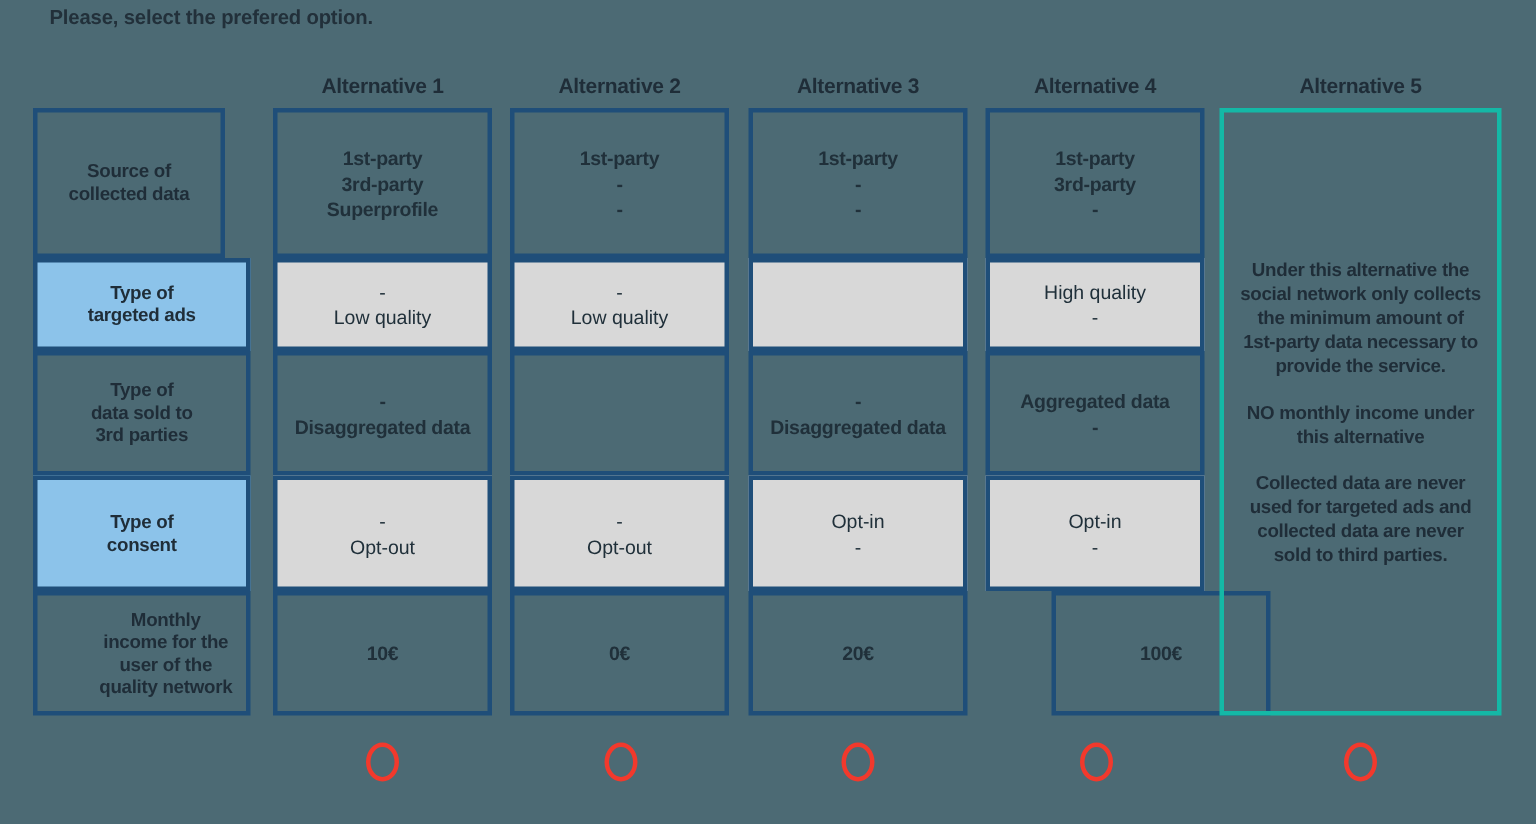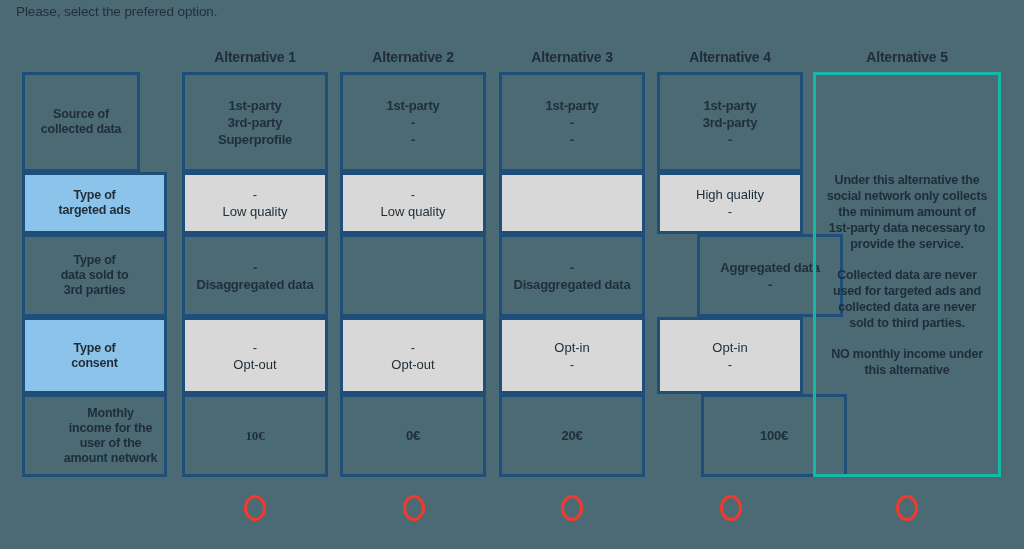--- a/index.html
+++ b/index.html
@@ -12,24 +12,24 @@
   body {
     background: #4c6a74;
     font-family: "Liberation Sans", sans-serif;
     color: #1d2c33;
     position: relative;
   }
 
   
   .prompt {
     position: absolute;
-    left: 16px;
+    left: 33px;
     top: 4px;
     font-size: 13.5px;
-    font-weight: normal;
+    font-weight: bold;
     letter-spacing: -0.1px;
     color: #22303a;
     white-space: nowrap;
   }
 
   
   .col-header {
     position: absolute;
     top: 47px;
     height: 20px;
@@ -117,61 +117,61 @@
 <body>
 
 <div class="prompt">Please, select the prefered option.</div>
 
 <div id="stage">
     <div class="col-header" style="left: 182px; width: 146px; top: 47px;">Alternative 1</div>
     <div class="col-header" style="left: 340px; width: 146px; top: 47px;">Alternative 2</div>
     <div class="col-header" style="left: 499px; width: 146px; top: 47px;">Alternative 3</div>
     <div class="col-header" style="left: 657px; width: 146px; top: 47px;">Alternative 4</div>
     <div class="col-header" style="left: 813px; width: 188px; top: 47px;">Alternative 5</div>
-    <div class="cell transparent" style="left: 22px; width: 118px; top: 72px; height: 100px;">
+    <div class="cell transparent" style="left: 22px; width: 128px; top: 72px; height: 100px;">
       <div class="rowhead-text">Source of</div>
       <div class="rowhead-text">collected data</div>
     </div>
     <div class="cell lightblue" style="left: 22px; width: 145px; top: 172px; height: 62px;">
       <div class="rowhead-text">Type of</div>
       <div class="rowhead-text">targeted ads</div>
     </div>
     <div class="cell transparent" style="left: 22px; width: 145px; top: 234px; height: 83px;">
       <div class="rowhead-text">Type of</div>
       <div class="rowhead-text">data sold to</div>
       <div class="rowhead-text">3rd parties</div>
     </div>
     <div class="cell lightblue" style="left: 22px; width: 145px; top: 317px; height: 77px;">
       <div class="rowhead-text">Type of</div>
       <div class="rowhead-text">consent</div>
     </div>
     <div class="cell transparent" style="left: 22px; width: 145px; top: 394px; height: 83px; padding-left: 36px;">
       <div class="rowhead-text">Monthly</div>
       <div class="rowhead-text">income for the</div>
       <div class="rowhead-text">user of the</div>
-      <div class="rowhead-text">amount network</div>
+      <div class="rowhead-text">quality network</div>
     </div>
     <div class="cell transparent" style="left: 182px; width: 146px; top: 72px; height: 100px;">
       <div class="val-line">1st-party</div>
       <div class="val-line">3rd-party</div>
       <div class="val-line">Superprofile</div>
     </div>
     <div class="cell lightgray" style="left: 182px; width: 146px; top: 172px; height: 62px;">
       <div class="val-line empty-dash">-</div>
       <div class="val-line">Low quality</div>
     </div>
     <div class="cell transparent" style="left: 182px; width: 146px; top: 234px; height: 83px;">
       <div class="val-line empty-dash">-</div>
       <div class="val-line">Disaggregated data</div>
     </div>
     <div class="cell lightgray" style="left: 182px; width: 146px; top: 317px; height: 77px;">
       <div class="val-line empty-dash">-</div>
       <div class="val-line">Opt-out</div>
     </div>
-    <div class="cell transparent" style="left: 182px; width: 146px; top: 394px; height: 83px; font-family: Liberation Serif, serif;">
+    <div class="cell transparent" style="left: 182px; width: 146px; top: 394px; height: 83px;">
       <div class="val-line">10€</div>
     </div>
     <div class="cell transparent" style="left: 340px; width: 146px; top: 72px; height: 100px;">
       <div class="val-line">1st-party</div>
       <div class="val-line empty-dash">-</div>
       <div class="val-line empty-dash">-</div>
     </div>
     <div class="cell lightgray" style="left: 340px; width: 146px; top: 172px; height: 62px;">
       <div class="val-line empty-dash">-</div>
       <div class="val-line">Low quality</div>
@@ -203,34 +203,34 @@
     </div>
     <div class="cell transparent" style="left: 657px; width: 146px; top: 72px; height: 100px;">
       <div class="val-line">1st-party</div>
       <div class="val-line">3rd-party</div>
       <div class="val-line empty-dash">-</div>
     </div>
     <div class="cell lightgray" style="left: 657px; width: 146px; top: 172px; height: 62px;">
       <div class="val-line">High quality</div>
       <div class="val-line empty-dash">-</div>
     </div>
-    <div class="cell transparent" style="left: 657px; width: 146px; top: 234px; height: 83px; margin-left: 40px;">
+    <div class="cell transparent" style="left: 657px; width: 146px; top: 234px; height: 83px;">
       <div class="val-line">Aggregated data</div>
       <div class="val-line empty-dash">-</div>
     </div>
     <div class="cell lightgray" style="left: 657px; width: 146px; top: 317px; height: 77px;">
       <div class="val-line">Opt-in</div>
       <div class="val-line empty-dash">-</div>
     </div>
     <div class="cell transparent" style="left: 657px; width: 146px; top: 394px; height: 83px; margin-left: 44px;">
       <div class="val-line">100€</div>
     </div>
     <div class="merged-panel" style="left: 813px; width: 188px; top: 72px; height: 405px;">
       <p class="merged-para">Under this alternative the social network only collects the minimum amount of 1st-party data necessary to provide the service.</p>
+      <p class="merged-para">NO monthly income under this alternative</p>
       <p class="merged-para">Collected data are never used for targeted ads and collected data are never sold to third parties.</p>
-      <p class="merged-para">NO monthly income under this alternative</p>
     </div>
     <button class="radio" aria-label="Alternative 1" style="left: 244px; top: 495px;"></button>
     <button class="radio" aria-label="Alternative 2" style="left: 403px; top: 495px;"></button>
     <button class="radio" aria-label="Alternative 3" style="left: 561px; top: 495px;"></button>
     <button class="radio" aria-label="Alternative 4" style="left: 720px; top: 495px;"></button>
     <button class="radio" aria-label="Alternative 5" style="left: 896px; top: 495px;"></button>
   </div>
 
 </body></html>

